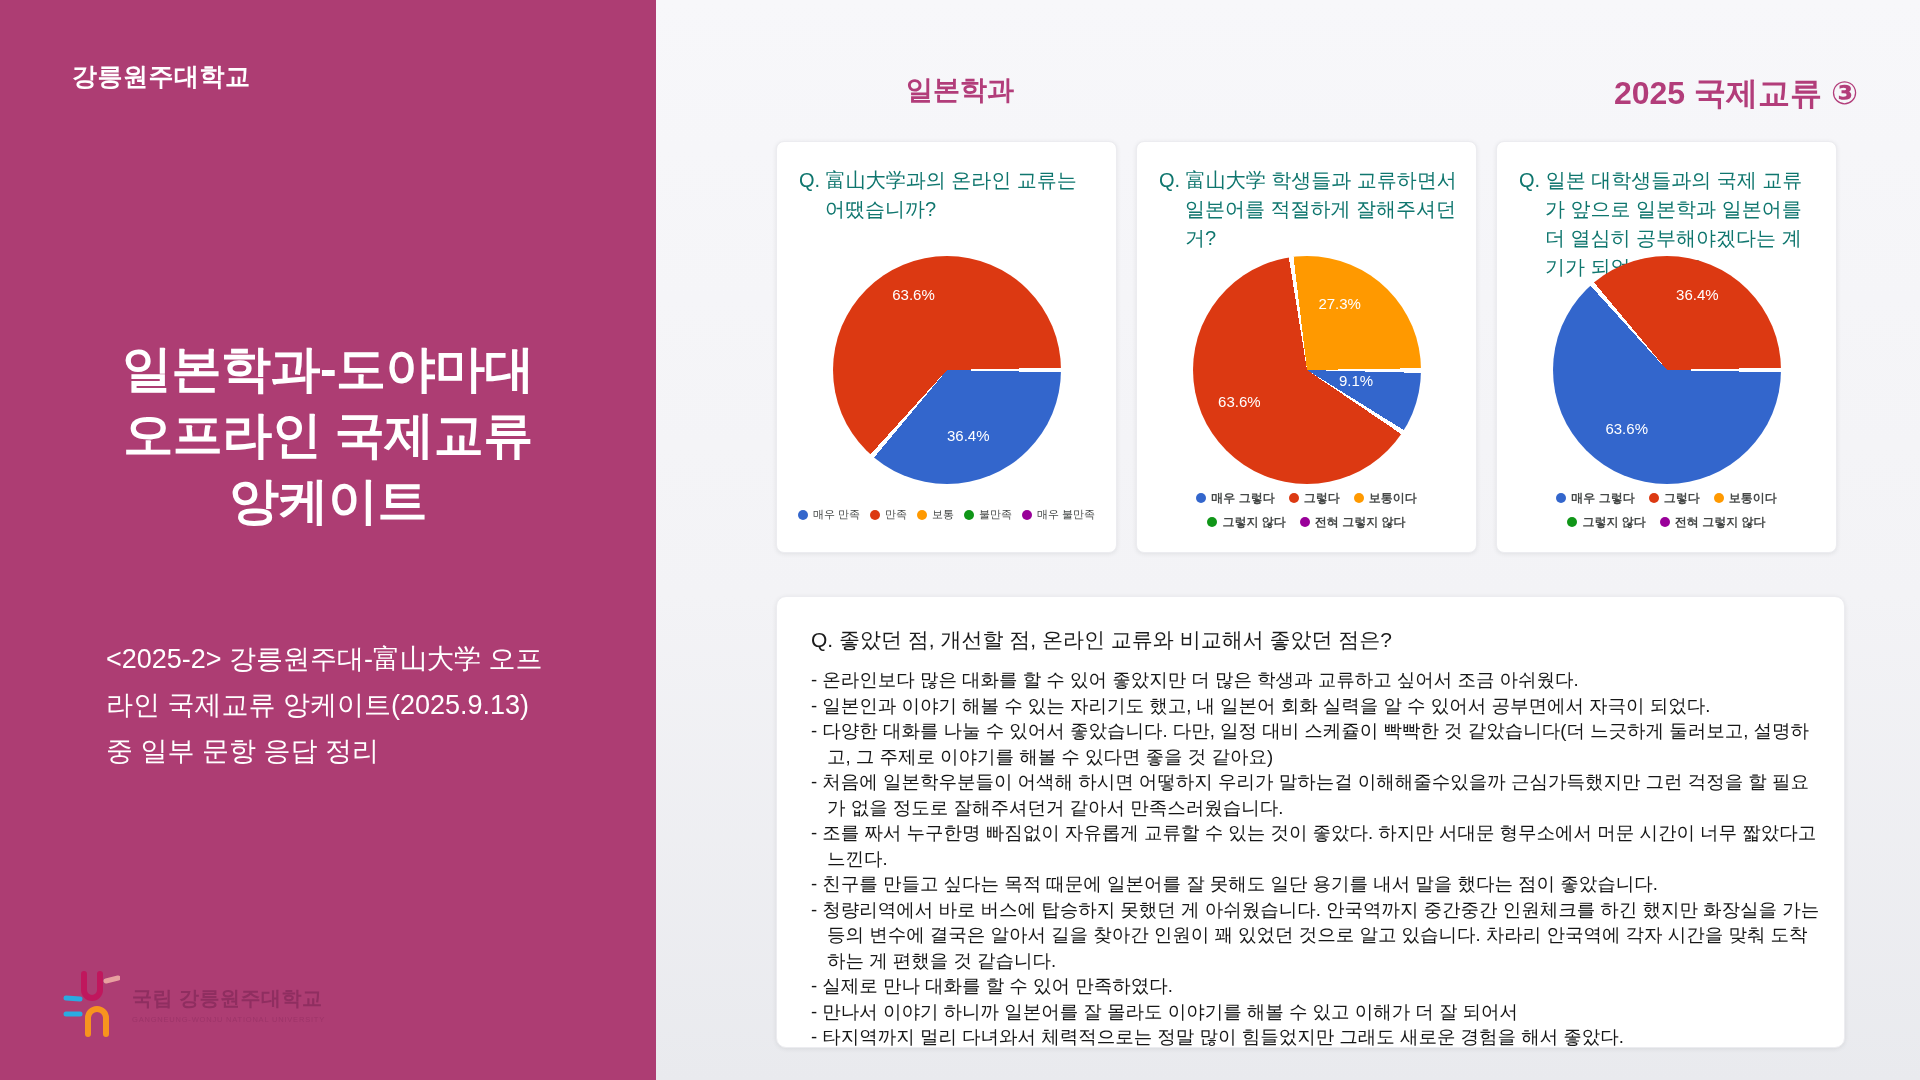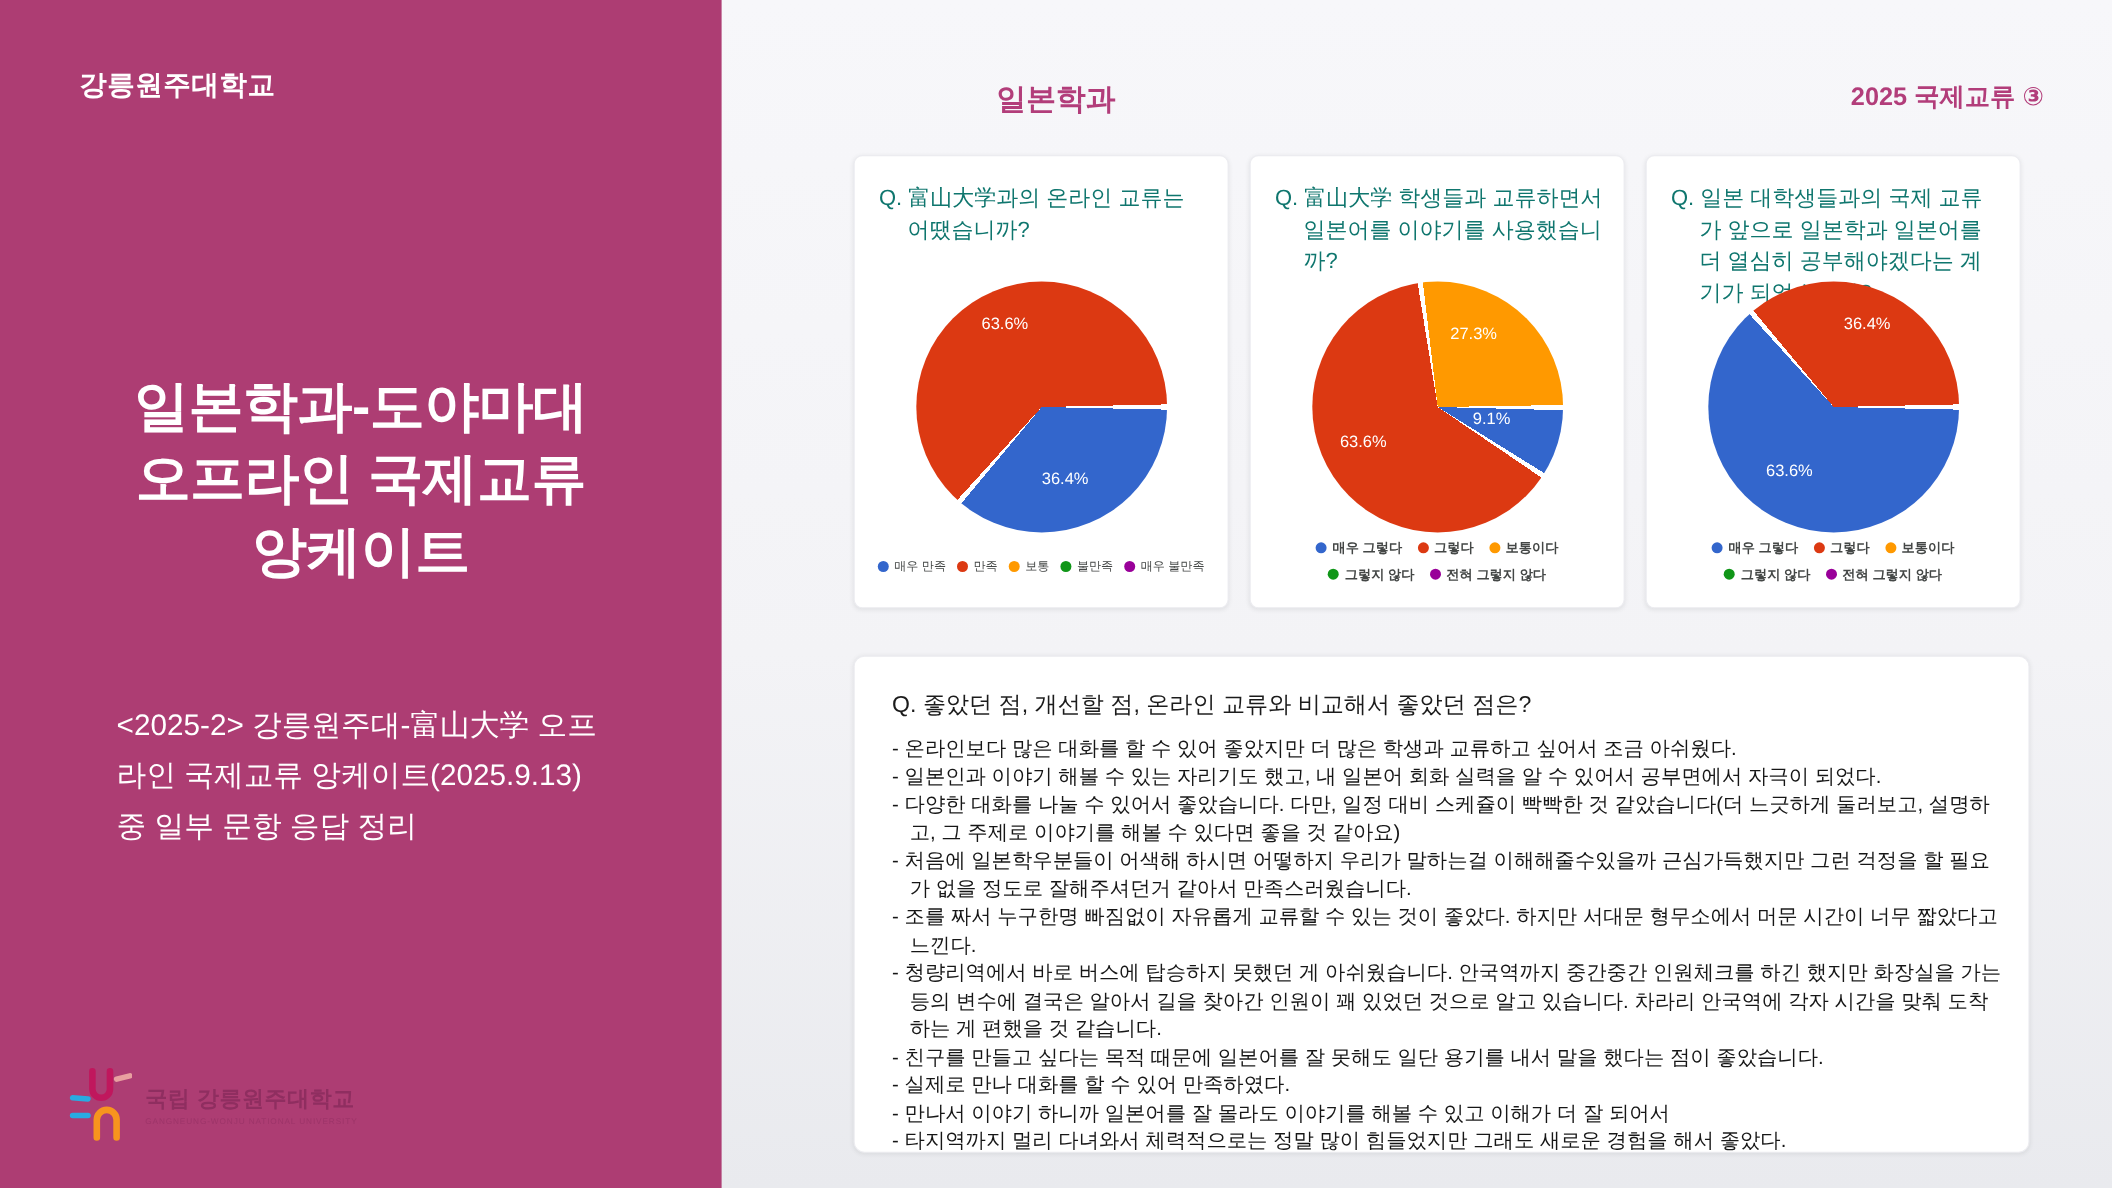--- a/index.html
+++ b/index.html
@@ -18,21 +18,21 @@
                    font-size:27px; line-height:46px; word-break:normal; }
   .logo { position:absolute; left:62px; top:968px; display:flex; align-items:center; }
   .logo svg { display:block; }
   .logo-texts { margin-left:12px; }
   .logo-main { font-size:20px; font-weight:bold; color:#8f2e60; letter-spacing:.5px; }
   .logo-sub { font-size:7.5px; color:rgba(143,46,96,.55); letter-spacing:.8px; margin-top:3px; }
 
   
   .header-dept { position:absolute; left:0; width:1920px; top:72px; text-align:center;
                  font-size:27px; font-weight:bold; color:#b23d7a; z-index:1; }
-  .header-edition { position:absolute; right:62px; top:72px; font-size:23px; font-weight:bold;
+  .header-edition { position:absolute; right:62px; top:72px; font-size:32px; font-weight:bold;
                     color:#b23d7a; z-index:1; }
 
   
   .card { position:absolute; background:#ffffff; border:1px solid #ececf0; border-radius:8px;
           box-shadow:0 1px 4px rgba(60,64,67,.10); z-index:1; }
   .chart-card { top:141px; width:341px; height:412px; }
   #card-0 { left:776px; } #card-1 { left:1136px; } #card-2 { left:1496px; }
   .chart-q { position:absolute; left:22px; right:16px; top:24px; font-size:20px; line-height:29px;
              color:#0f766e; text-indent:-26px; padding-left:26px; word-break:normal; }
   .pie { position:absolute; left:56px; top:114px; width:228px; height:228px; border-radius:50%; }
@@ -112,21 +112,21 @@
           <span>불만족</span>
         </span>
       <span class="legend-item">
           <span class="dot" style="background: rgb(153, 0, 153);"></span>
           <span>매우 불만족</span>
         </span>
     </div>
   </div>
 
   <div class="card chart-card" id="card-1">
-    <div class="chart-q">Q. 富山大学 학생들과 교류하면서 일본어를 이야기를 사용했습니까?</div>
+    <div class="chart-q">Q. 富山大学 학생들과 교류하면서 일본어를 적절하게 잘해주셔던거?</div>
     <div class="pie" style="background: conic-gradient(from -8deg, rgb(255, 255, 255) 0deg, rgb(255, 255, 255) 1.2deg, rgb(255, 153, 0) 1.2deg, rgb(255, 153, 0) 97.08deg, rgb(255, 255, 255) 97.08deg, rgb(255, 255, 255) 98.28deg, rgb(255, 255, 255) 98.28deg, rgb(255, 255, 255) 99.48deg, rgb(51, 102, 204) 99.48deg, rgb(51, 102, 204) 129.84deg, rgb(255, 255, 255) 129.84deg, rgb(255, 255, 255) 131.04deg, rgb(255, 255, 255) 131.04deg, rgb(255, 255, 255) 132.24deg, rgb(220, 57, 18) 132.24deg, rgb(220, 57, 18) 358.8deg, rgb(255, 255, 255) 358.8deg, rgb(255, 255, 255) 360deg);">
       <span class="pie-label" style="left:55%; top:17%;">27.3%</span>
       <span class="pie-label" style="left:64%; top:51%;">9.1%</span>
       <span class="pie-label" style="left:11%; top:60%;">63.6%</span>
     </div>
     <div class="legend legend-two">
       <span class="legend-row">
         <span class="legend-item">
             <span class="dot" style="background: rgb(51, 102, 204);"></span>
             <span>매우 그렇다</span>
@@ -188,21 +188,21 @@
   </div>
 
   <div class="card qa-card">
     <div class="qa-question">Q. 좋았던 점, 개선할 점, 온라인 교류와 비교해서 좋았던 점은?</div>
     <div class="qa-answers">
       <div class="qa-item">- 온라인보다 많은 대화를 할 수 있어 좋았지만 더 많은 학생과 교류하고 싶어서 조금 아쉬웠다.</div>
       <div class="qa-item">- 일본인과 이야기 해볼 수 있는 자리기도 했고, 내 일본어 회화 실력을 알 수 있어서 공부면에서 자극이 되었다.</div>
       <div class="qa-item">- 다양한 대화를 나눌 수 있어서 좋았습니다. 다만, 일정 대비 스케쥴이 빡빡한 것 같았습니다(더 느긋하게 둘러보고, 설명하고, 그 주제로 이야기를 해볼 수 있다면 좋을 것 같아요)</div>
       <div class="qa-item">- 처음에 일본학우분들이 어색해 하시면 어떻하지 우리가 말하는걸 이해해줄수있을까 근심가득했지만 그런 걱정을 할 필요가 없을 정도로 잘해주셔던거 같아서 만족스러웠습니다.</div>
       <div class="qa-item">- 조를 짜서 누구한명 빠짐없이 자유롭게 교류할 수 있는 것이 좋았다. 하지만 서대문 형무소에서 머문 시간이 너무 짧았다고 느낀다.</div>
+      <div class="qa-item">- 친구를 만들고 싶다는 목적 때문에 일본어를 잘 못해도 일단 용기를 내서 말을 했다는 점이 좋았습니다.</div>
       <div class="qa-item">- 청량리역에서 바로 버스에 탑승하지 못했던 게 아쉬웠습니다. 안국역까지 중간중간 인원체크를 하긴 했지만 화장실을 가는 등의 변수에 결국은 알아서 길을 찾아간 인원이 꽤 있었던 것으로 알고 있습니다. 차라리 안국역에 각자 시간을 맞춰 도착하는 게 편했을 것 같습니다.</div>
-      <div class="qa-item">- 친구를 만들고 싶다는 목적 때문에 일본어를 잘 못해도 일단 용기를 내서 말을 했다는 점이 좋았습니다.</div>
       <div class="qa-item">- 실제로 만나 대화를 할 수 있어 만족하였다.</div>
       <div class="qa-item">- 만나서 이야기 하니까 일본어를 잘 몰라도 이야기를 해볼 수 있고 이해가 더 잘 되어서</div>
       <div class="qa-item">- 타지역까지 멀리 다녀와서 체력적으로는 정말 많이 힘들었지만 그래도 새로운 경험을 해서 좋았다.</div>
     </div>
   </div>
 
 </div>
 
 </body></html>

